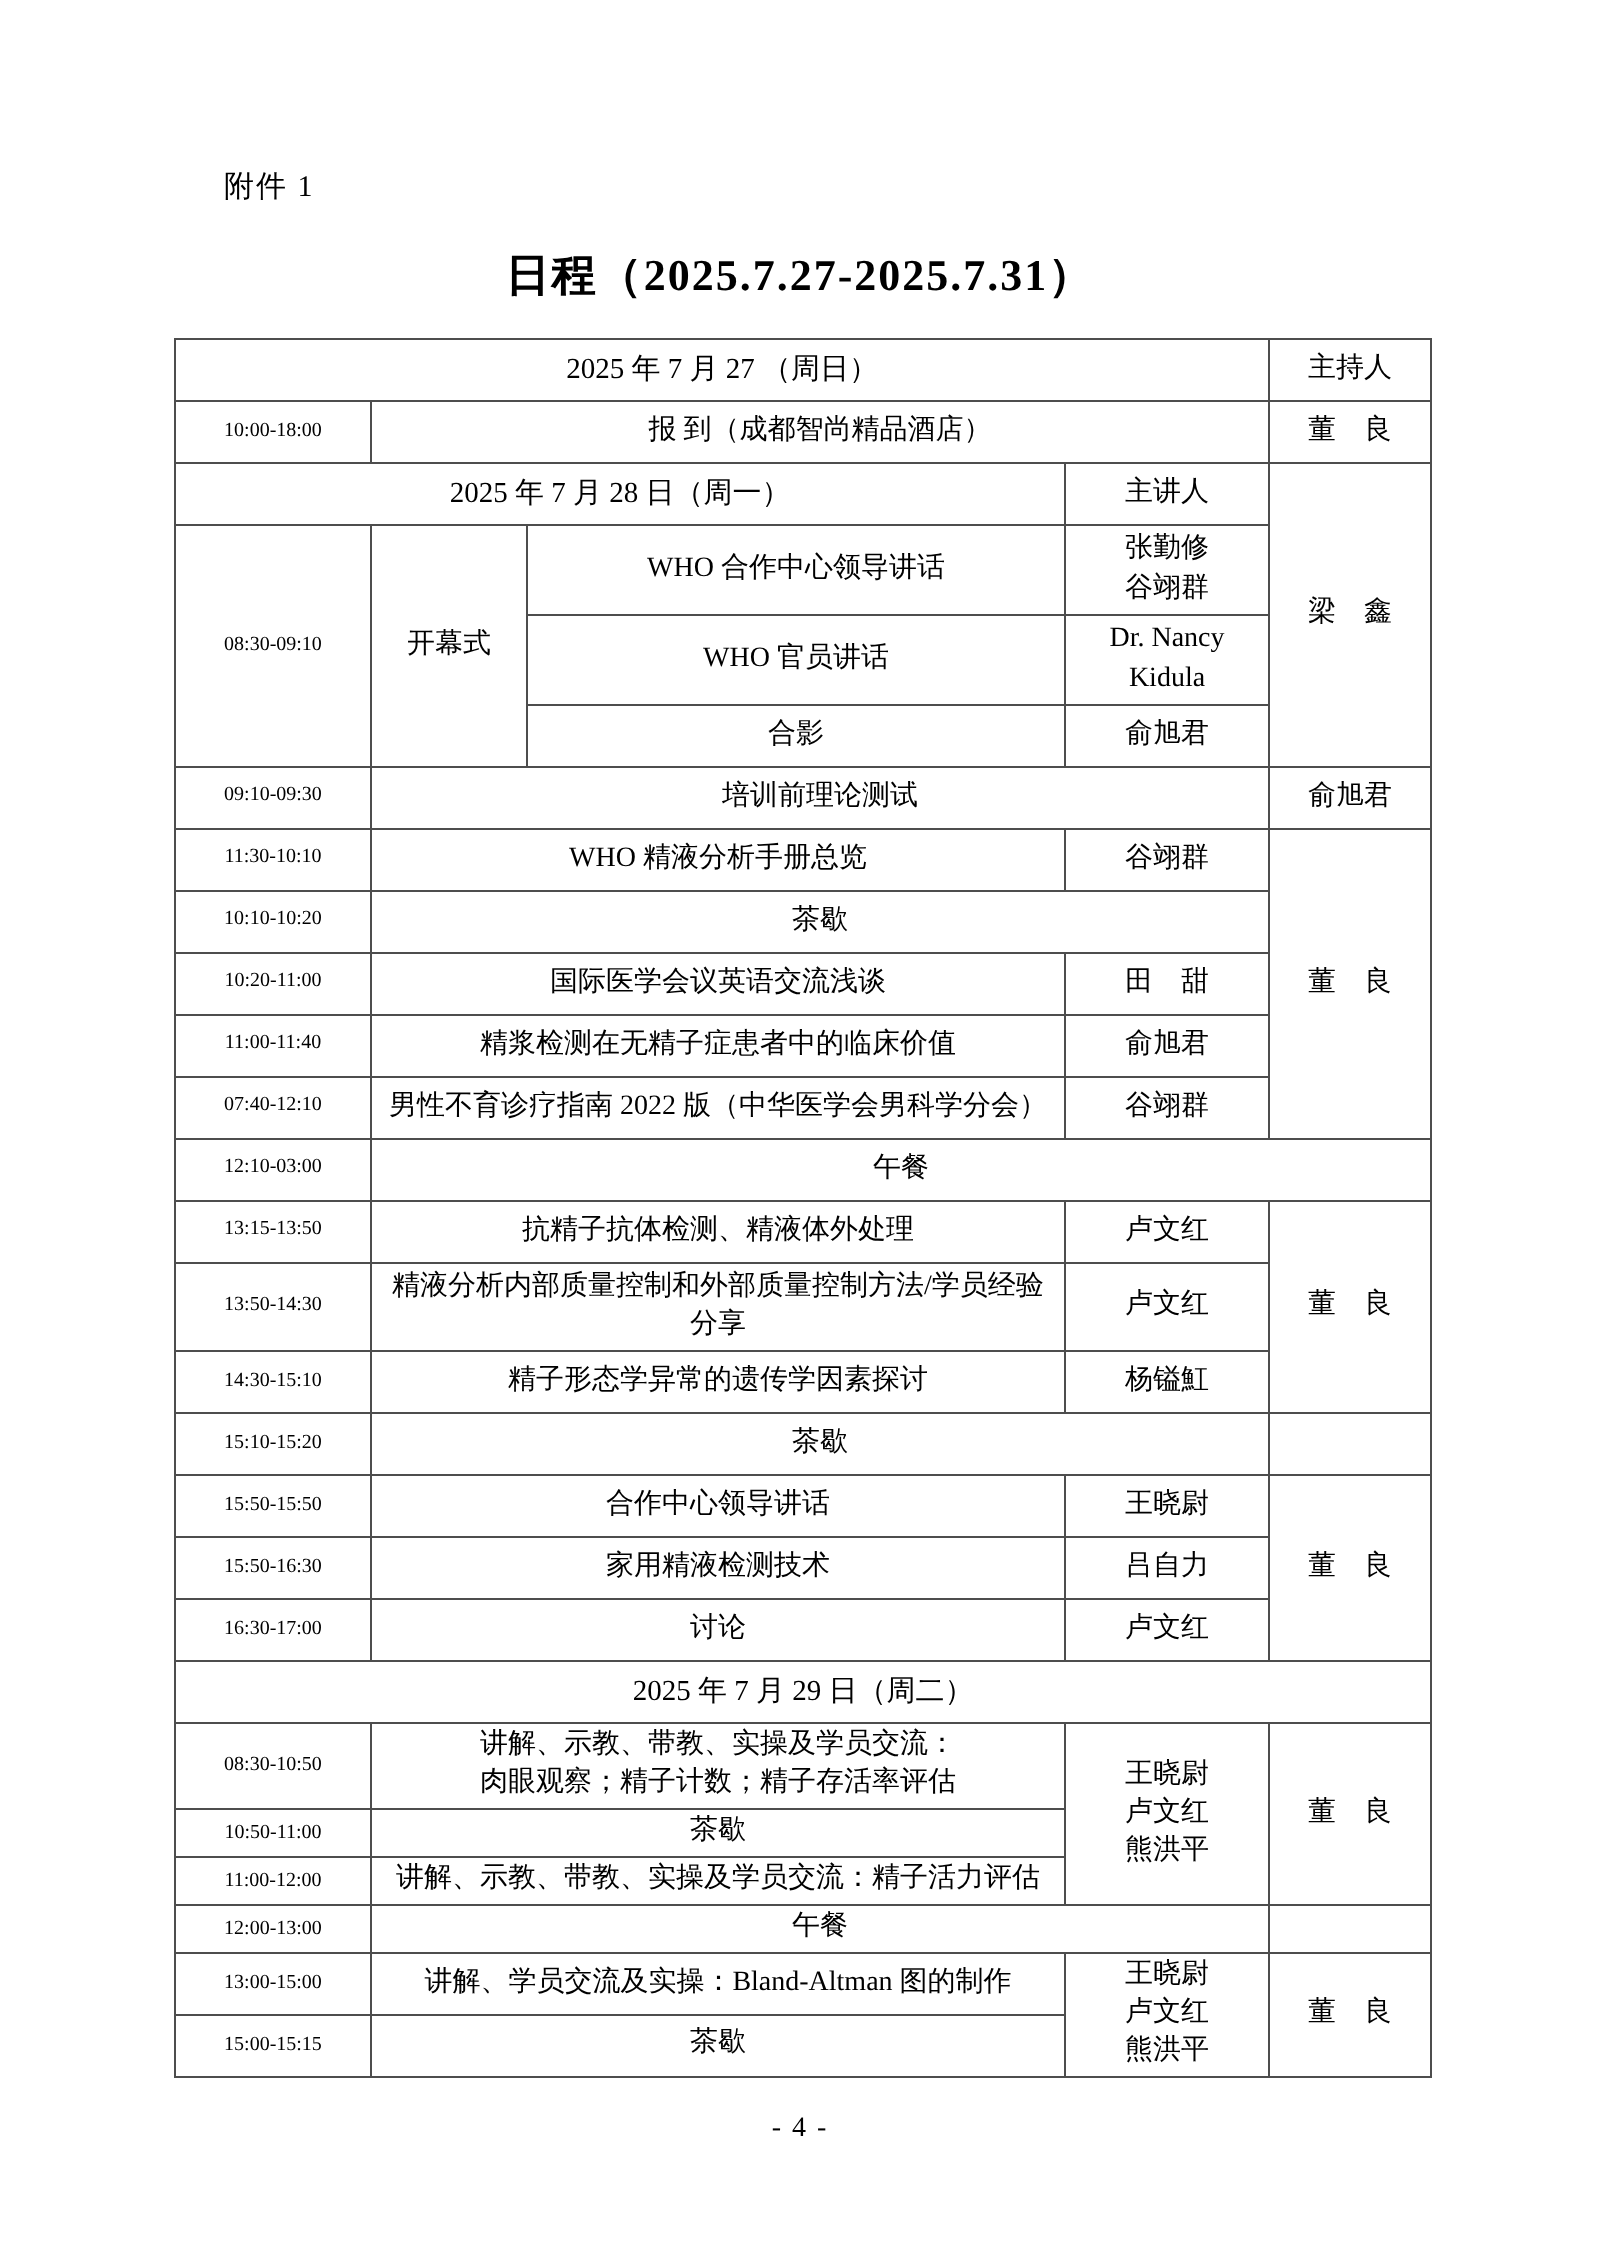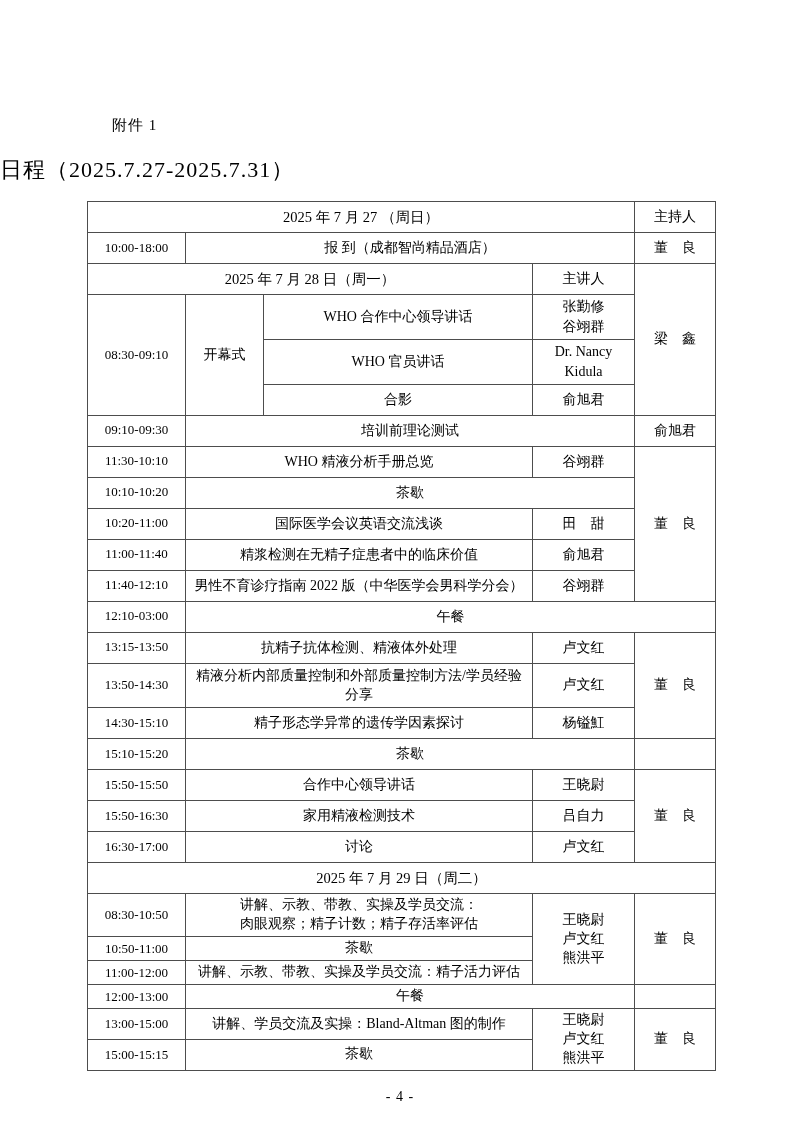--- a/index.html
+++ b/index.html
@@ -3,42 +3,42 @@
 <meta charset="utf-8">
 <style>
   html,body{margin:0;padding:0;background:#ffffff;}
   body{
     width:800px;height:1132px;
     font-family:"Liberation Serif","DejaVu Serif",serif;
     color:#000;position:relative;overflow:hidden;
   }
   .doc-page{width:800px;height:1132px;background:#fff;}
   .attachment-label{
-    padding-top:116px;margin-left:112px;
+    padding-top:84px;margin-left:112px;
     font-size:15px;letter-spacing:1px;
   }
   .doc-title{
-    font-size:22px;font-weight:normal;
+    text-align:center;font-size:22px;font-weight:bold;
     margin:20px 0 16px 0;letter-spacing:1px;
   }
   table.schedule{
     border-collapse:collapse;table-layout:fixed;
     margin-left:87px;width:564px;
   }
   table.schedule td{
     border:1px solid #4d4d4d;
     text-align:center;vertical-align:middle;
     font-size:14px;line-height:1.42;
     padding:2px 4px;
     white-space:pre-line;
     height:26px;
     overflow:hidden;
   }
   
-  table.schedule td.time-cell{font-size:13px;}
+  table.schedule td.time-cell{font-size:10px;}
   table.schedule td.day-header-cell{font-size:14.5px;}
   
   table.schedule tr:nth-child(n+22) td{height:19px;line-height:1.35;}
   .page-number{
     text-align:center;font-size:14px;margin-top:18px;letter-spacing:1px;
   }
 </style>
 </head>
 <body>
 
@@ -106,21 +106,21 @@
           <td class="time-cell">10:20-11:00</td>
           <td colspan="2" class="session-cell">国际医学会议英语交流浅谈</td>
           <td class="speaker-cell">田　甜</td>
         </tr>
         <tr>
           <td class="time-cell">11:00-11:40</td>
           <td colspan="2" class="session-cell">精浆检测在无精子症患者中的临床价值</td>
           <td class="speaker-cell">俞旭君</td>
         </tr>
         <tr>
-          <td class="time-cell">11:40-12:10</td>
+          <td class="time-cell">07:40-12:10</td>
           <td colspan="2" class="session-cell">男性不育诊疗指南 2022 版（中华医学会男科学分会）</td>
           <td class="speaker-cell">谷翊群</td>
         </tr>
         <tr>
           <td class="time-cell">12:10-03:00</td>
           <td colspan="4" class="session-cell">午餐</td>
         </tr>
         <tr>
           <td class="time-cell">13:15-13:50</td>
           <td colspan="2" class="session-cell">抗精子抗体检测、精液体外处理</td>

